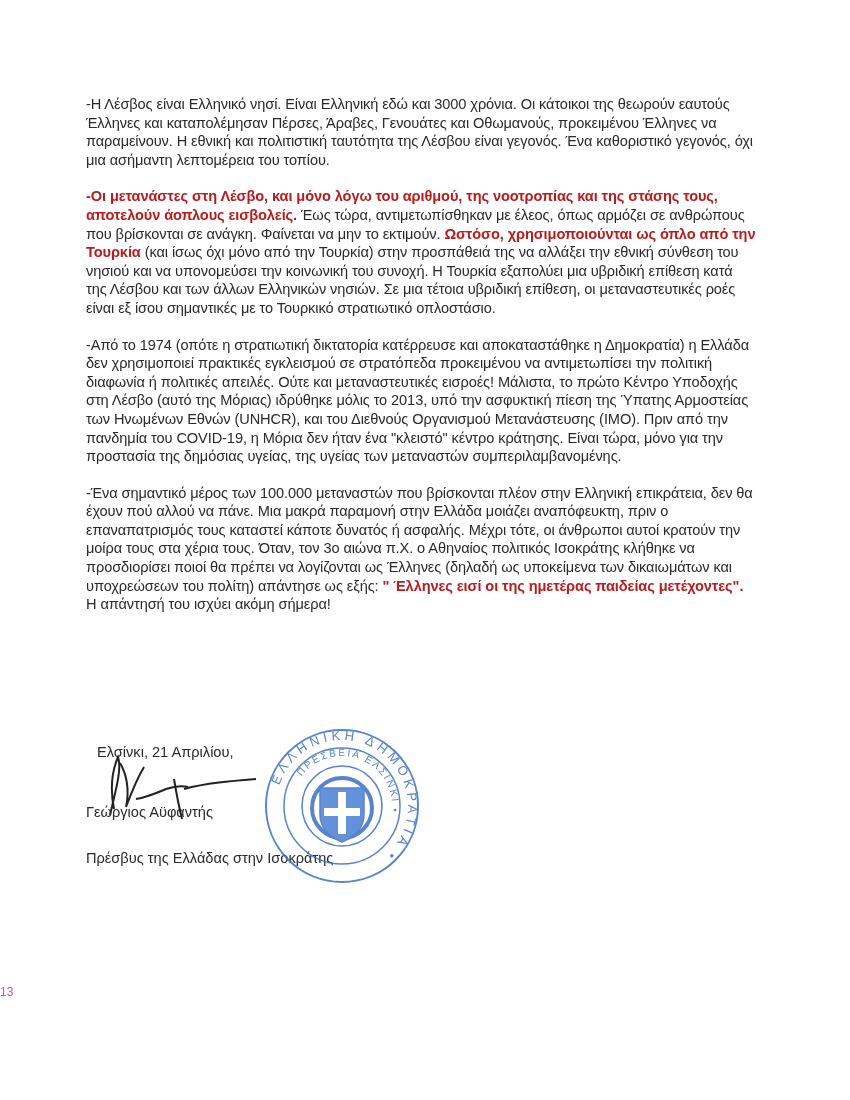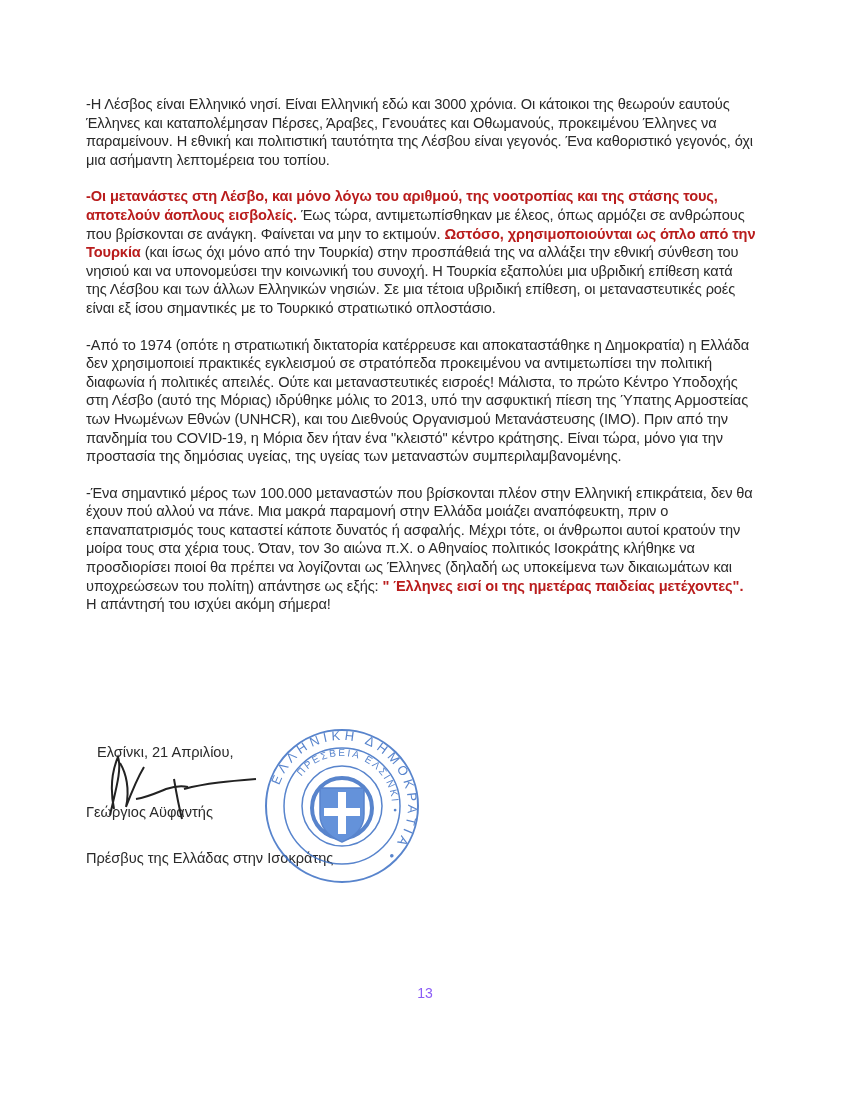--- a/index.html
+++ b/index.html
@@ -73,23 +73,23 @@
       top: 726px;
       width: 160px;
       height: 160px;
       opacity: 0.85;
     }
     .page-number {
       position: absolute;
       left: 0;
       width: 850px;
       top: 985px;
-      text-align: center;
-      font-size: 14px;
-      color: #8b5cf6;
+      text-align: left;
+      font-size: 12px;
+      color: #ec4899;
     }
   </style>
 </head>
 <body>
 
 <div class="page">
 
   <div class="content">
     <p class="para">
       <span>-Η Λέσβος είναι Ελληνικό νησί. Είναι Ελληνική εδώ και 3000 χρόνια. Οι κάτοικοι της θεωρούν εαυτούς Έλληνες και καταπολέμησαν Πέρσες, Άραβες, Γενουάτες και Οθωμανούς, προκειμένου Έλληνες να παραμείνουν. Η εθνική και πολιτιστική ταυτότητα της Λέσβου είναι γεγονός. Ένα καθοριστικό γεγονός, όχι μια ασήμαντη λεπτομέρεια του τοπίου.</span>

